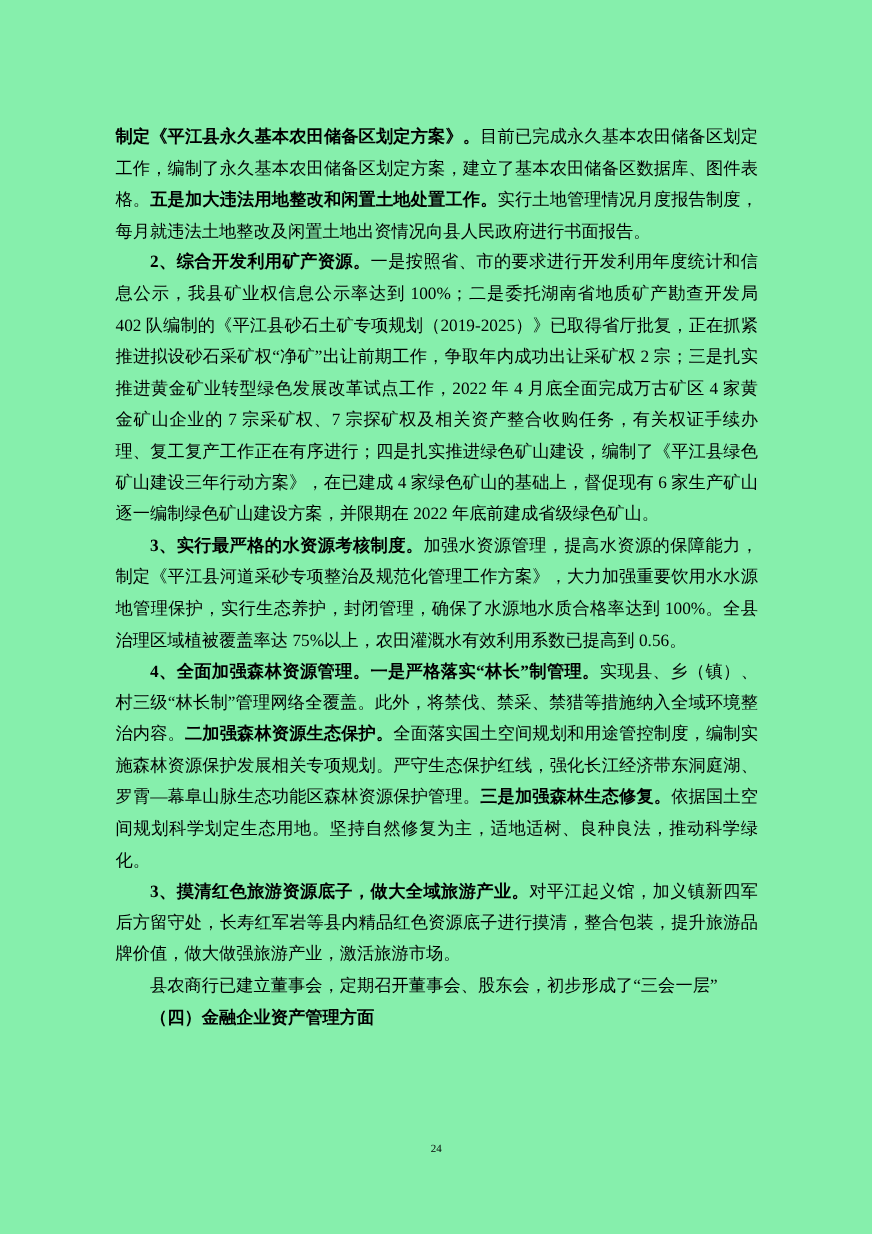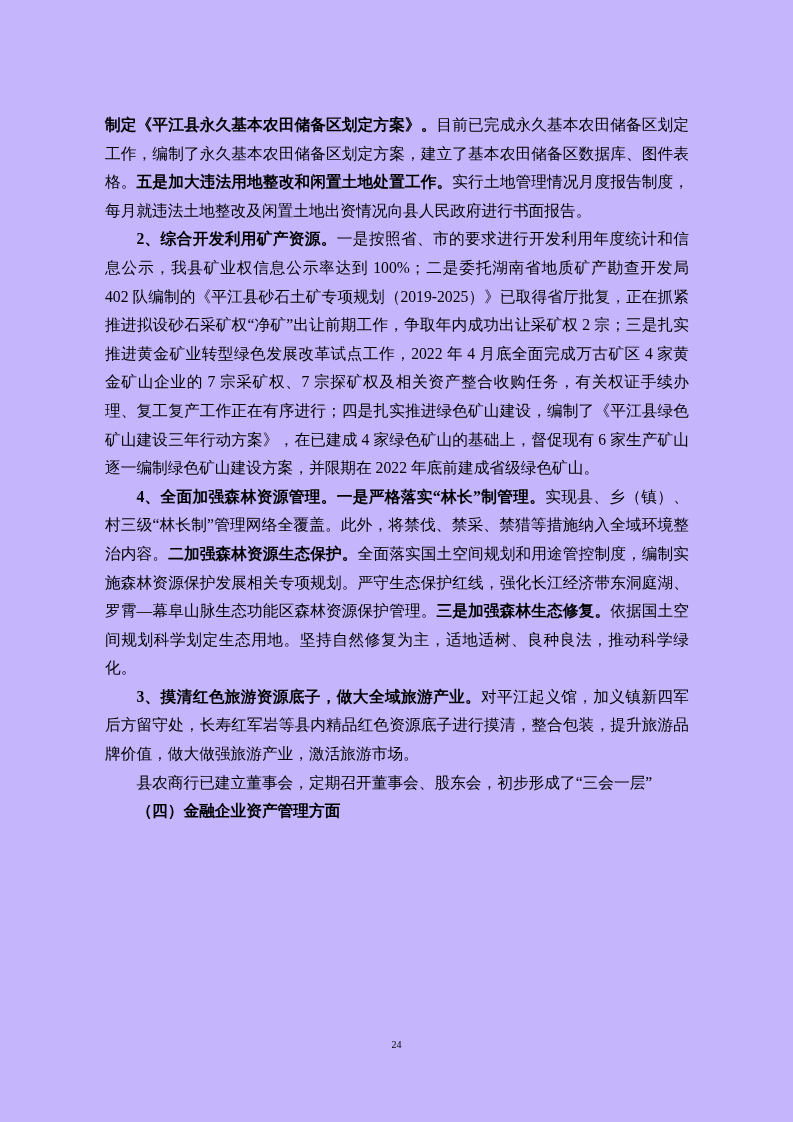--- a/index.html
+++ b/index.html
@@ -2,21 +2,21 @@
 <html><head>
 <meta charset="utf-8">
 <style>
   *{box-sizing:border-box;}
   html,body{margin:0;padding:0;}
   body{
     width:793px;height:1122px;position:relative;
     background:#ffffff;color:#000;
     font-family:"Liberation Serif","DejaVu Serif",serif;
   }
-  .doc-page{position:absolute;inset:0;background:#c4b5fd;overflow:hidden;}
+  .doc-page{position:absolute;inset:0;background:#86efac;overflow:hidden;}
   .doc-body{
     position:absolute;left:105px;top:111px;width:584px;
     font-size:15.7px;line-height:28.6px;
     text-align:justify;
   }
   .para{margin:0;text-indent:2em;}
   .para.flush{text-indent:0;}
   .run{font-weight:400;}
   .run-bold{font-weight:700;}
   .page-footer{
@@ -24,19 +24,20 @@
     text-align:center;font-size:10px;line-height:20px;
   }
 </style>
 </head>
 <body>
 
 <div class="doc-page">
   <div class="doc-body">
       <p class="para flush"><span class="run run-bold">制定《平江县永久基本农田储备区划定方案》。</span><span class="run">目前已完成永久基本农田储备区划定工作，编制了永久基本农田储备区划定方案，建立了基本农田储备区数据库、图件表格。</span><span class="run run-bold">五是加大违法用地整改和闲置土地处置工作。</span><span class="run">实行土地管理情况月度报告制度，每月就违法土地整改及闲置土地出资情况向县人民政府进行书面报告。</span></p>
       <p class="para"><span class="run run-bold">2、综合开发利用矿产资源。</span><span class="run">一是按照省、市的要求进行开发利用年度统计和信息公示，我县矿业权信息公示率达到 100%；二是委托湖南省地质矿产勘查开发局 402 队编制的《平江县砂石土矿专项规划（2019-2025）》已取得省厅批复，正在抓紧推进拟设砂石采矿权“净矿”出让前期工作，争取年内成功出让采矿权 2 宗；三是扎实推进黄金矿业转型绿色发展改革试点工作，2022 年 4 月底全面完成万古矿区 4 家黄金矿山企业的 7 宗采矿权、7 宗探矿权及相关资产整合收购任务，有关权证手续办理、复工复产工作正在有序进行；四是扎实推进绿色矿山建设，编制了《平江县绿色矿山建设三年行动方案》，在已建成 4 家绿色矿山的基础上，督促现有 6 家生产矿山逐一编制绿色矿山建设方案，并限期在 2022 年底前建成省级绿色矿山。</span></p>
+      <p class="para"><span class="run run-bold">3、实行最严格的水资源考核制度。</span><span class="run">加强水资源管理，提高水资源的保障能力，制定《平江县河道采砂专项整治及规范化管理工作方案》，大力加强重要饮用水水源地管理保护，实行生态养护，封闭管理，确保了水源地水质合格率达到 100%。全县治理区域植被覆盖率达 75%以上，农田灌溉水有效利用系数已提高到 0.56。</span></p>
       <p class="para"><span class="run run-bold">4、全面加强森林资源管理。一是严格落实“林长”制管理。</span><span class="run">实现县、乡（镇）、村三级“林长制”管理网络全覆盖。此外，将禁伐、禁采、禁猎等措施纳入全域环境整治内容。</span><span class="run run-bold">二加强森林资源生态保护。</span><span class="run">全面落实国土空间规划和用途管控制度，编制实施森林资源保护发展相关专项规划。严守生态保护红线，强化长江经济带东洞庭湖、罗霄—幕阜山脉生态功能区森林资源保护管理。</span><span class="run run-bold">三是加强森林生态修复。</span><span class="run">依据国土空间规划科学划定生态用地。坚持自然修复为主，适地适树、良种良法，推动科学绿化。</span></p>
       <p class="para"><span class="run run-bold">3、摸清红色旅游资源底子，做大全域旅游产业。</span><span class="run">对平江起义馆，加义镇新四军后方留守处，长寿红军岩等县内精品红色资源底子进行摸清，整合包装，提升旅游品牌价值，做大做强旅游产业，激活旅游市场。</span></p>
       <p class="para"><span class="run">县农商行已建立董事会，定期召开董事会、股东会，初步形成了“三会一层”</span></p>
       <p class="para"><span class="run run-bold">（四）金融企业资产管理方面</span></p>
     </div>
   <div class="page-footer">24</div>
 </div>
 
 </body></html>

